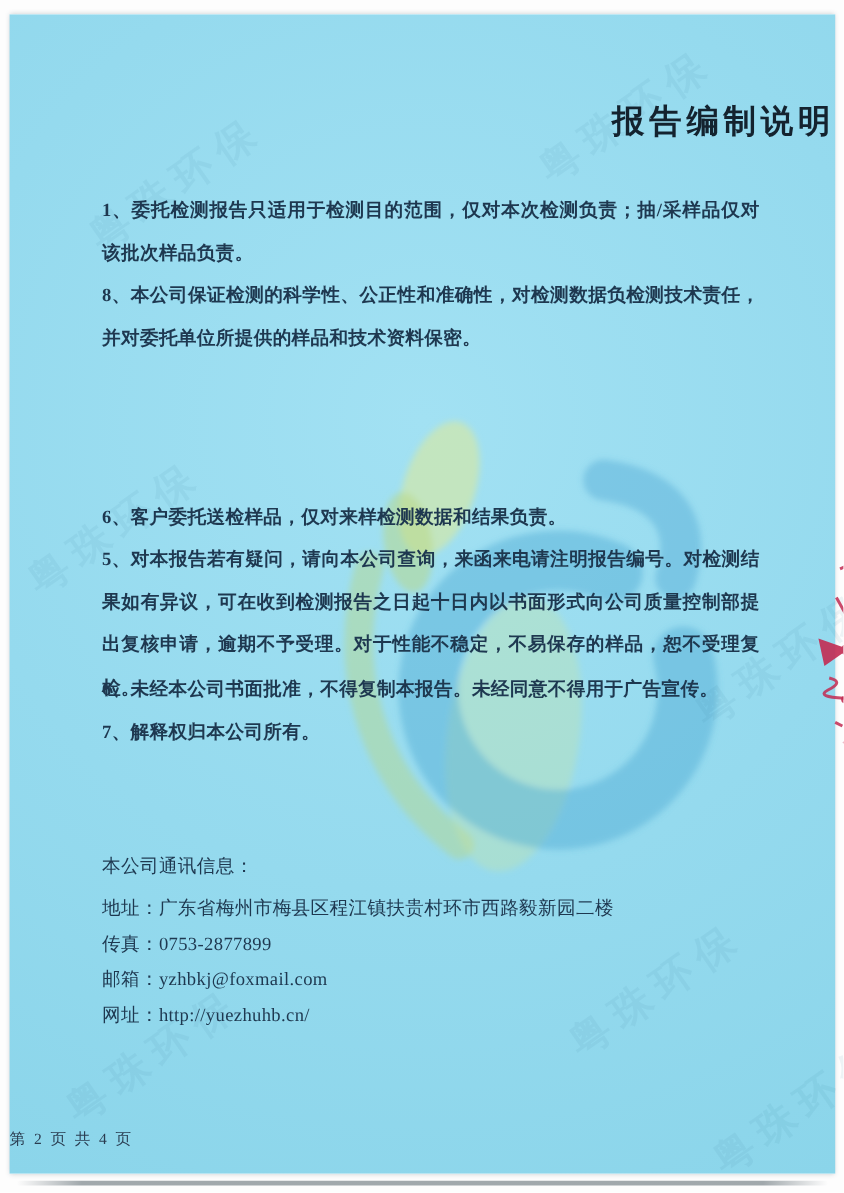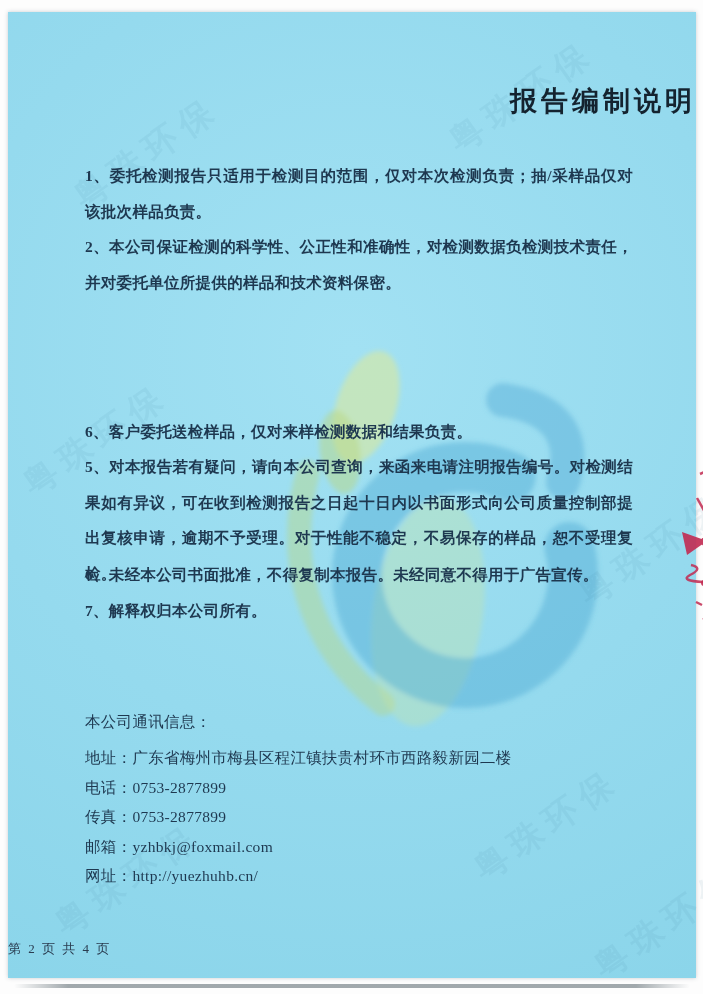--- a/index.html
+++ b/index.html
@@ -80,30 +80,29 @@
     <span class="wm wm2">粤珠环保</span>
     <span class="wm wm3">粤珠环保</span>
     <span class="wm wm4">粤珠环保</span>
     <span class="wm wm5">粤珠环保</span>
     <span class="wm wm6">粤珠环保</span>
     <span class="wm wm7">粤珠环保</span>
 
     <div class="title">报告编制说明</div>
 
     <p class="note i1">1、委托检测报告只适用于检测目的范围，仅对本次检测负责；抽/采样品仅对该批次样品负责。</p>
-    <p class="note i2">2、本公司保证检测的科学性、公正性和准确性，对检测数据负检测技术责任，并对委托单位所提供的样品和技术资料保密。</p>
+    <p class="note i2">8、本公司保证检测的科学性、公正性和准确性，对检测数据负检测技术责任，并对委托单位所提供的样品和技术资料保密。</p>
     <p class="note i4">6、客户委托送检样品，仅对来样检测数据和结果负责。</p>
     <p class="note i5">5、对本报告若有疑问，请向本公司查询，来函来电请注明报告编号。对检测结果如有异议，可在收到检测报告之日起十日内以书面形式向公司质量控制部提出复核申请，逾期不予受理。对于性能不稳定，不易保存的样品，恕不受理复检。</p>
     <p class="note i6">6、未经本公司书面批准，不得复制本报告。未经同意不得用于广告宣传。</p>
     <p class="note i7">7、解释权归本公司所有。</p>
 
     <p class="contact-header">本公司通讯信息：</p>
     <div class="contact">
       <div>地址：广东省梅州市梅县区程江镇扶贵村环市西路毅新园二楼</div>
-      <div>电话：0753-2877899</div>
       <div>传真：0753-2877899</div>
       <div>邮箱：yzhbkj@foxmail.com</div>
       <div>网址：http://yuezhuhb.cn/</div>
     </div>
 
     <div class="page-footer">第 2 页 共 4 页</div>
 
     <svg class="seal" viewBox="0 0 35 170" aria-hidden="true">
       <g stroke="#c22b52" stroke-width="2.5" fill="none" opacity="0.85">
         <path d="M24 12 l7 -3"></path>

